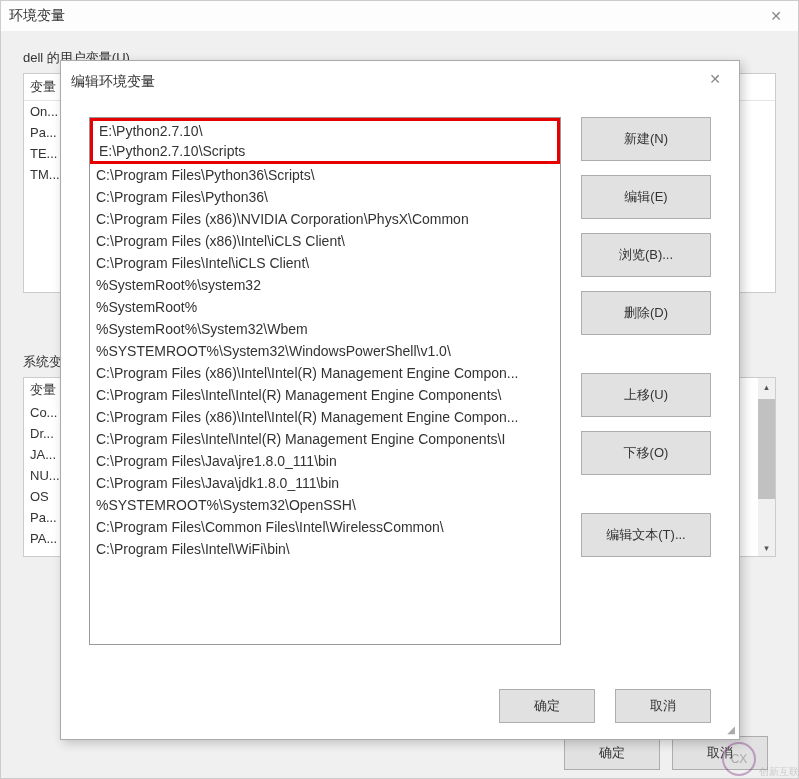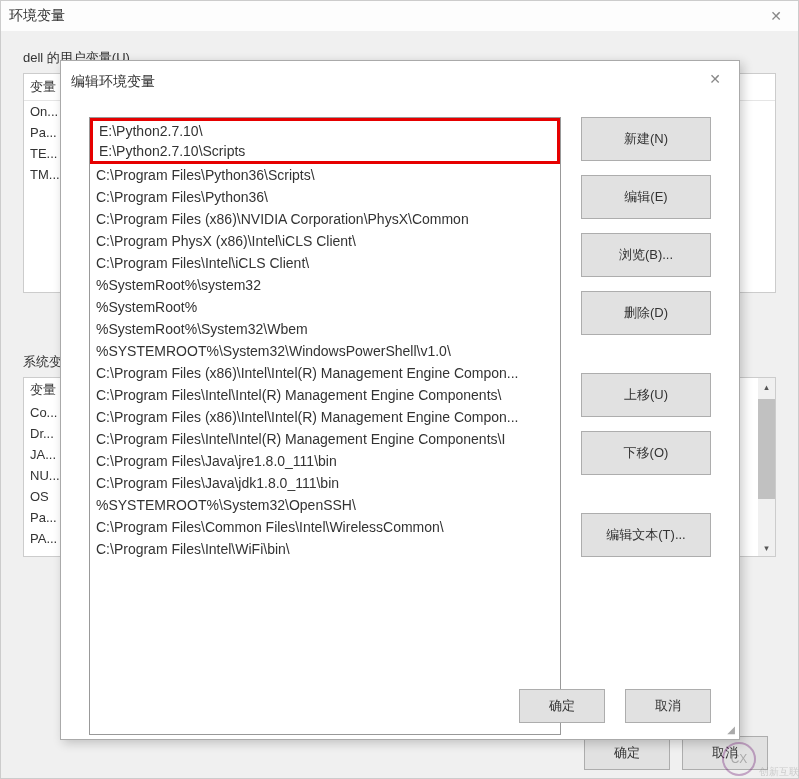--- a/index.html
+++ b/index.html
@@ -14,33 +14,33 @@
 .section-label { font-size: 13px; margin-bottom: 6px; }
 .var-table { width: 100%; background: #fff; border: 1px solid #ccc; height: 240px; overflow: hidden; }
 .var-table-header { display: flex; border-bottom: 1px solid #e5e5e5; background: #fff; }
 .var-table-header div { padding: 4px 6px; font-size: 13px; }
 .var-col1 { width: 110px; }
 .var-col2 { flex: 1; position: relative; }
 .var-table-body { }
 .var-row { display: flex; }
 .var-row div { padding: 3px 6px; font-size: 13px; white-space: nowrap; overflow: hidden; }
 .btn { background: #e1e1e1; border: 1px solid #adadad; padding: 7px 0; width: 90px; text-align: center; font-size: 13px; cursor: pointer; }
-.btn-wide { width: 86px; }
+.btn-wide { width: 96px; }
 
 .sys-table { width: 100%; background: #fff; border: 1px solid #ccc; height: 180px; position: relative; }
 .scroll-track { position: absolute; right: 0; top: 0; bottom: 0; width: 17px; background: #f0f0f0; display: flex; flex-direction: column; }
 .scroll-btn { height: 17px; background: #f0f0f0; display: flex; align-items: center; justify-content: center; font-size: 9px; color: #555; cursor: pointer; }
 .scroll-thumb { flex: 0 0 100px; background: #c1c1c1; margin-top: 4px; }
 
 
 .front-dialog { position: absolute; left: 60px; top: 60px; width: 680px; height: 680px; background: #fff; border: 1px solid #aaa; box-shadow: 3px 3px 10px rgba(0,0,0,0.2); }
 .front-titlebar { height: 34px; display: flex; align-items: flex-end; justify-content: space-between; padding: 4px 10px; }
 .front-title { font-size: 14px; }
 .front-body { padding: 22px 28px 12px 28px; display: flex; gap: 20px; }
-.path-list { flex: 1; border: 1px solid #999; height: 618px; background: #fff; }
+.path-list { flex: 1; border: 1px solid #999; height: 528px; background: #fff; }
 .highlight-box { border: 3px solid #e60000; padding: 0; }
 .path-item { padding: 3px 6px; font-size: 14px; white-space: nowrap; overflow: hidden; }
 .path-highlight .path-item { padding: 2px 6px; }
 .side-buttons { width: 130px; display: flex; flex-direction: column; gap: 14px; }
 .side-buttons .gap { height: 10px; }
 .side-btn { background: #e1e1e1; border: 1px solid #adadad; padding: 12px 0; text-align: center; font-size: 13px; cursor: pointer; }
 
 .front-footer { position: absolute; bottom: 16px; right: 28px; display: flex; gap: 20px; }
 .grip { position: absolute; right: 4px; bottom: 4px; font-size: 10px; color: #aaa; }
 
@@ -133,21 +133,21 @@
   </div>
   <div class="front-body">
     <div class="path-list">
       <div class="highlight-box path-highlight">
         <div class="path-item">E:\Python2.7.10\</div>
         <div class="path-item">E:\Python2.7.10\Scripts</div>
       </div>
       <div class="path-item">C:\Program Files\Python36\Scripts\</div>
       <div class="path-item">C:\Program Files\Python36\</div>
       <div class="path-item">C:\Program Files (x86)\NVIDIA Corporation\PhysX\Common</div>
-      <div class="path-item">C:\Program PhysX (x86)\Intel\iCLS Client\</div>
+      <div class="path-item">C:\Program Files (x86)\Intel\iCLS Client\</div>
       <div class="path-item">C:\Program Files\Intel\iCLS Client\</div>
       <div class="path-item">%SystemRoot%\system32</div>
       <div class="path-item">%SystemRoot%</div>
       <div class="path-item">%SystemRoot%\System32\Wbem</div>
       <div class="path-item">%SYSTEMROOT%\System32\WindowsPowerShell\v1.0\</div>
       <div class="path-item">C:\Program Files (x86)\Intel\Intel(R) Management Engine Compon...</div>
       <div class="path-item">C:\Program Files\Intel\Intel(R) Management Engine Components\</div>
       <div class="path-item">C:\Program Files (x86)\Intel\Intel(R) Management Engine Compon...</div>
       <div class="path-item">C:\Program Files\Intel\Intel(R) Management Engine Components\I</div>
       <div class="path-item">C:\Program Files\Java\jre1.8.0_111\bin</div>

